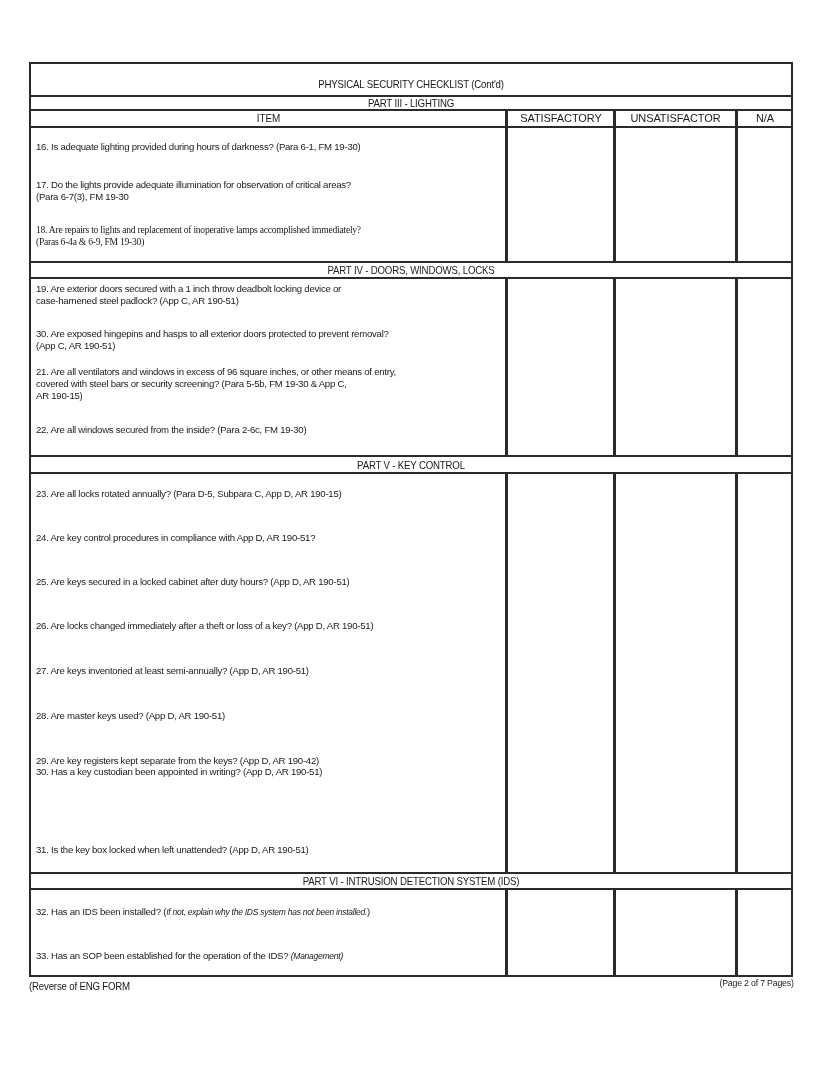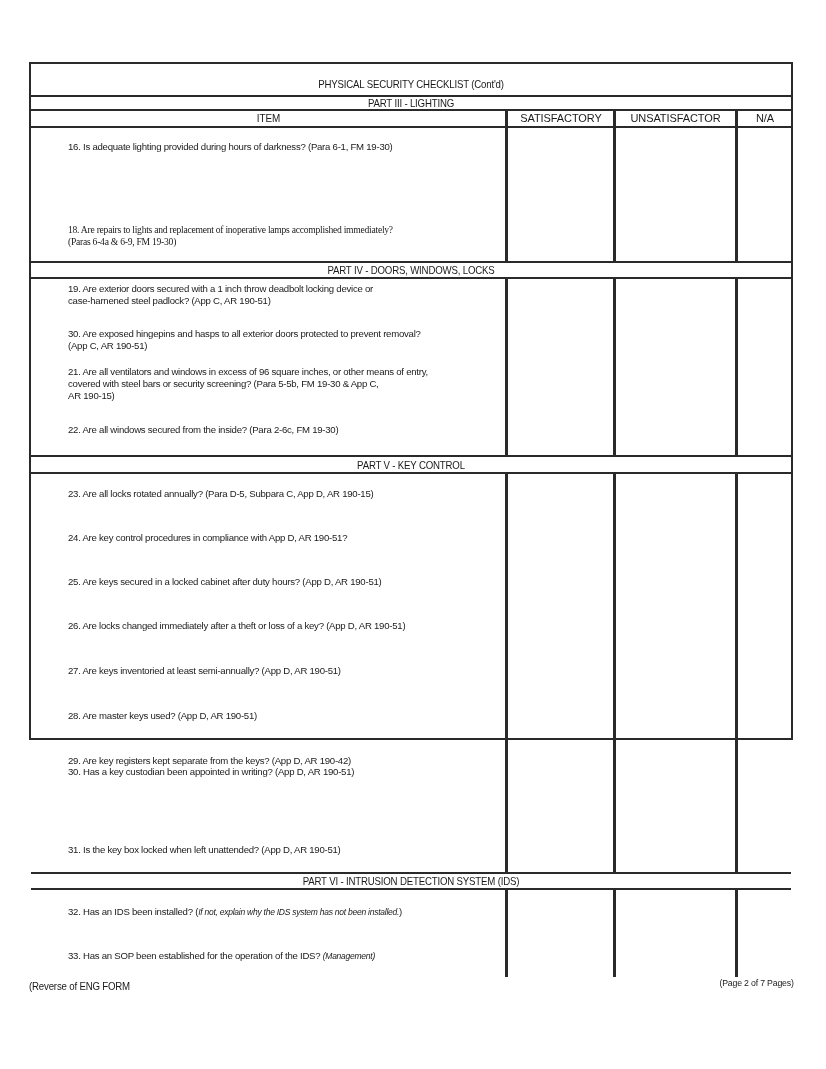--- a/index.html
+++ b/index.html
@@ -1,28 +1,28 @@
 <!DOCTYPE html>
 <html><head>
 <meta charset="utf-8">
 <style>
   html, body { margin: 0; padding: 0; background: #ffffff; }
   body { width: 826px; height: 1069px; position: relative; overflow: hidden;
          font-family: "Liberation Sans", sans-serif; color: #1a1a1a; }
-  .form { position: absolute; left: 29px; top: 62px; width: 764px; height: 678px;
+  .form { position: absolute; left: 29px; top: 62px; width: 764px; height: 915px;
           border: 2px solid #2a2a2a; box-sizing: border-box; }
   .hline { position: absolute; left: 0; right: 0; height: 0; border-top: 2px solid #2a2a2a; }
   .vline { position: absolute; width: 0; border-left: 3px solid #2a2a2a; }
   .centered { position: absolute; left: 0; right: 0; text-align: center;
               font-size: 10.5px; font-weight: normal; letter-spacing: -0.2px;
               transform: scaleX(0.92); transform-origin: center; white-space: nowrap; }
   .colhdr { position: absolute; text-align: center; font-size: 11px;
             letter-spacing: -0.1px; white-space: nowrap; }
   .item { position: absolute; left: 5px; width: 470px; font-size: 9.6px; line-height: 12px;
-          letter-spacing: -0.25px; white-space: nowrap; margin-left: 32px; }
+          letter-spacing: -0.25px; white-space: nowrap; }
   .item .ital { font-style: italic; font-size: 8.5px; }
   .cell { position: absolute; }
   .footer { position: absolute; font-size: 10.5px; letter-spacing: -0.2px; white-space: nowrap; }
 </style>
 </head>
 <body>
 
 <div class="form">
 
   <div class="centered" style="top:14px;">PHYSICAL SECURITY CHECKLIST (Cont'd)</div>
@@ -32,20 +32,24 @@
   <div class="hline" style="top:45px;"></div>
 
   <div class="colhdr" style="left:0; width:475px; top:48px; transform:scaleX(0.9);">ITEM</div>
   <div class="colhdr" style="left:477px; width:106px; top:48px;">SATISFACTORY</div>
   <div class="colhdr" style="left:584px; width:121px; top:48px;">UNSATISFACTOR</div>
   <div class="colhdr" style="left:706px; width:56px; top:48px;">N/A</div>
   <div class="hline" style="top:62px;"></div>
 
   <div class="item" style="top:77px;">
     <div>16.  Is adequate lighting provided during hours of darkness?  (Para 6-1, FM 19-30)</div>
+  </div>
+  <div class="item" style="top:115px;">
+    <div>17.  Do the lights provide adequate illumination for observation of critical areas?</div>
+    <div>(Para 6-7(3), FM 19-30</div>
   </div>
   <div class="item" style="top:160px;font-family:Liberation Serif, serif;">
     <div>18.  Are repairs to lights and replacement of inoperative lamps accomplished immediately?</div>
     <div>(Paras 6-4a &amp; 6-9, FM 19-30)</div>
   </div>
 
   <div class="cell" style="left:477px; top:64px; width:106px; height:133px;"></div>
   <div class="cell" style="left:586px; top:64px; width:119px; height:133px;"></div>
   <div class="cell" style="left:708px; top:64px; width:54px; height:133px;"></div>
 

